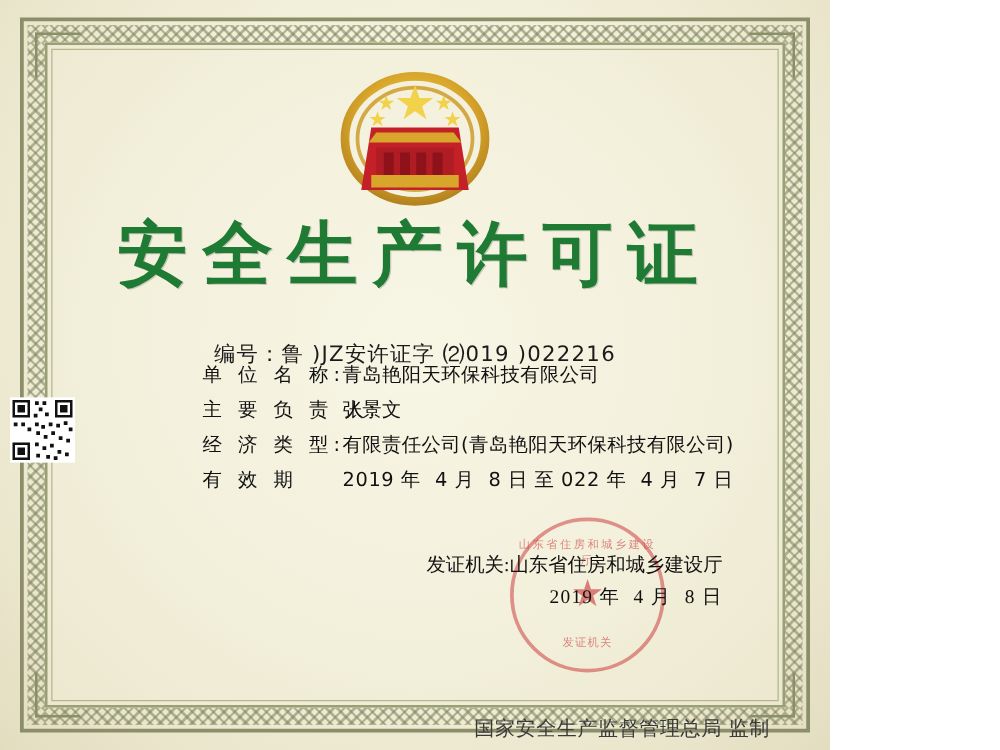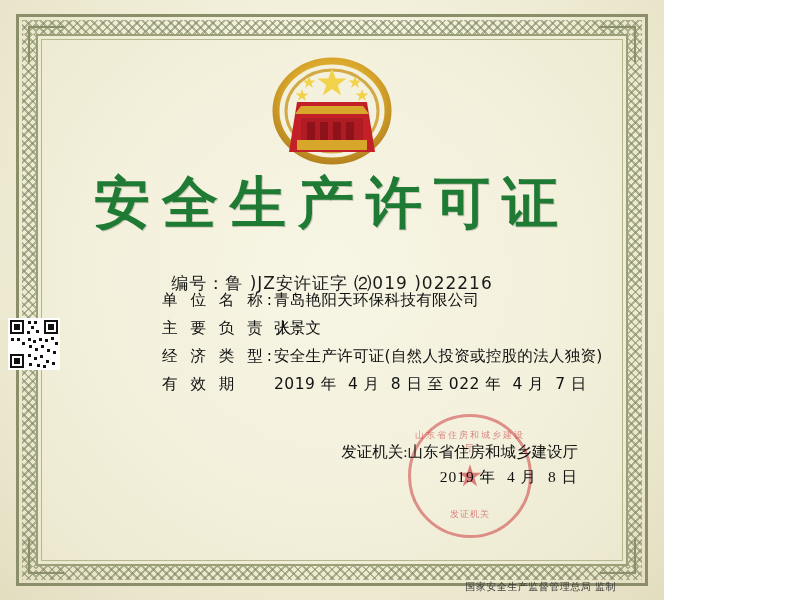--- a/index.html
+++ b/index.html
@@ -204,21 +204,21 @@
     top: 318px;
     width: 52px;
     height: 52px;
     background-color: #fff;
   }
 
   .footnote {
     position: absolute;
     right: 48px;
     bottom: 6px;
-    font-size: 10px;
+    font-size: 16px;
     color: #3a3a3a;
     font-family: "DejaVu Sans", sans-serif;
     letter-spacing: 0.5px;
     white-space: nowrap;
     margin-top: 24px;
   }
 </style>
 </head>
 <body>
 
@@ -282,21 +282,21 @@
       </div>
 
       <div class="row">
         <div class="lbl">主 要 负 责 人:</div>
         <div class="val">张景文</div>
       </div>
 
 
       <div class="row">
         <div class="lbl">经 济 类 型:</div>
-        <div class="val">安全生产许可证(自然人投资或控股的法人独资)</div>
+        <div class="val">有限责任公司(青岛艳阳天环保科技有限公司)</div>
       </div>
 
 
       <div class="row validity">
         <div class="lbl">有 效 期</div>
         <div class="val">
           <span>2019</span>
           <span>年</span>
           <span class="sep"></span>
           <span>4</span>

